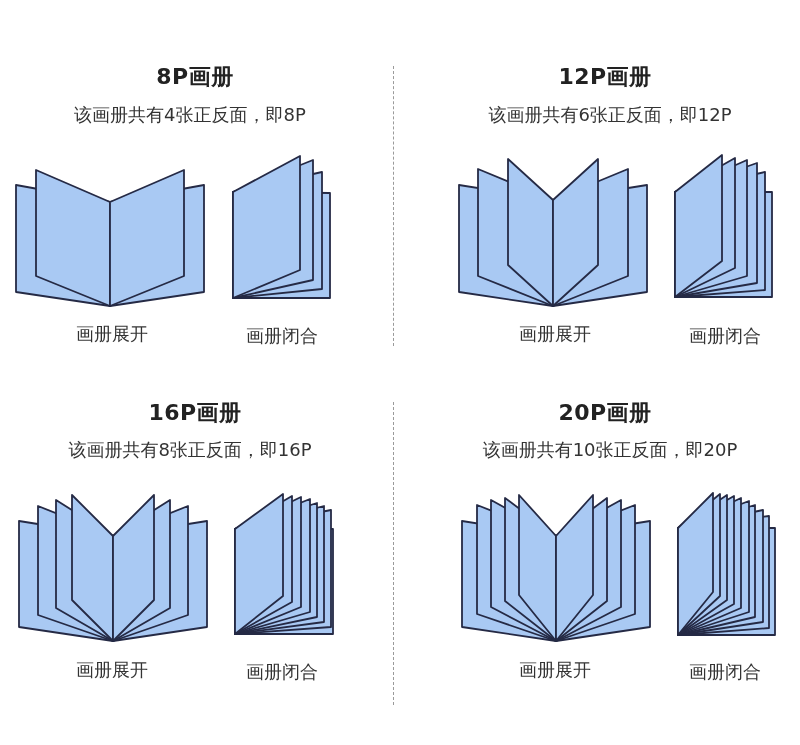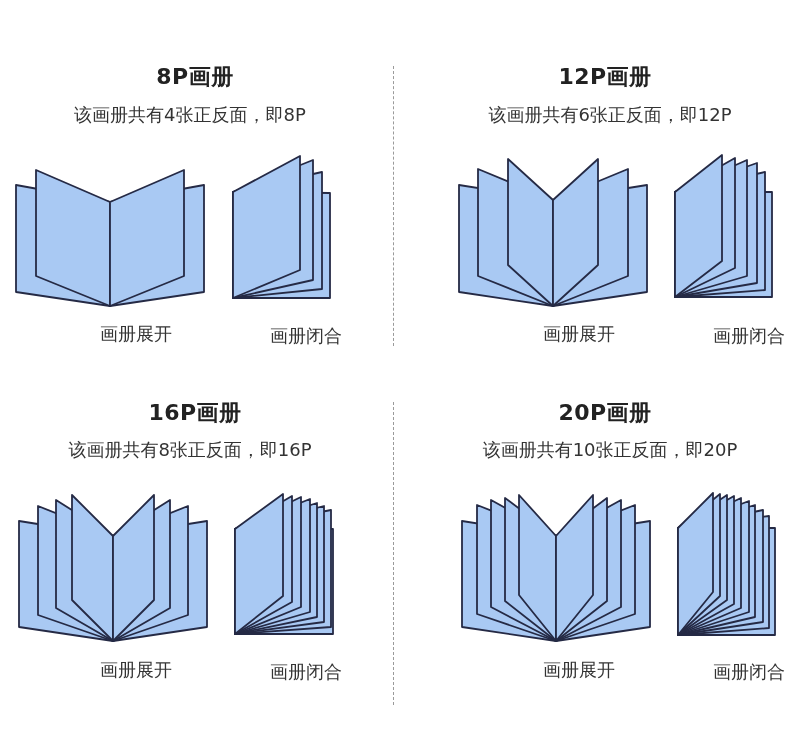--- a/index.html
+++ b/index.html
@@ -1,20 +1,20 @@
 <!DOCTYPE html>
 <html><head>
 <meta charset="utf-8">
 <style>
   html,body{margin:0;padding:0;background:#ffffff;}
   body{width:800px;height:745px;position:relative;overflow:hidden;font-family:"DejaVu Sans","Liberation Sans",sans-serif;color:#2a2a2a;}
   .panel{position:absolute;width:400px;height:372px;}
   .title{position:absolute;left:0;width:100%;text-align:center;font-size:22px;font-weight:bold;color:#222;letter-spacing:0.5px;}
   .subtitle{position:absolute;left:0;width:100%;text-align:center;font-size:18px;color:#333;}
-  .label{position:absolute;font-size:18px;color:#333;text-align:right;width:120px;}
+  .label{position:absolute;font-size:18px;color:#333;text-align:center;width:120px;}
   .divider{position:absolute;left:393px;width:0;border-left:1.5px dashed #9a9a9a;}
   svg.illus{position:absolute;left:0;top:0;width:800px;height:745px;pointer-events:none;}
 </style>
 </head>
 <body>
 
 <div class="divider" style="top:66px;height:280px;"></div>
 <div class="divider" style="top:402px;height:303px;"></div>
 
 <div class="panel" style="left:0;top:0;">

